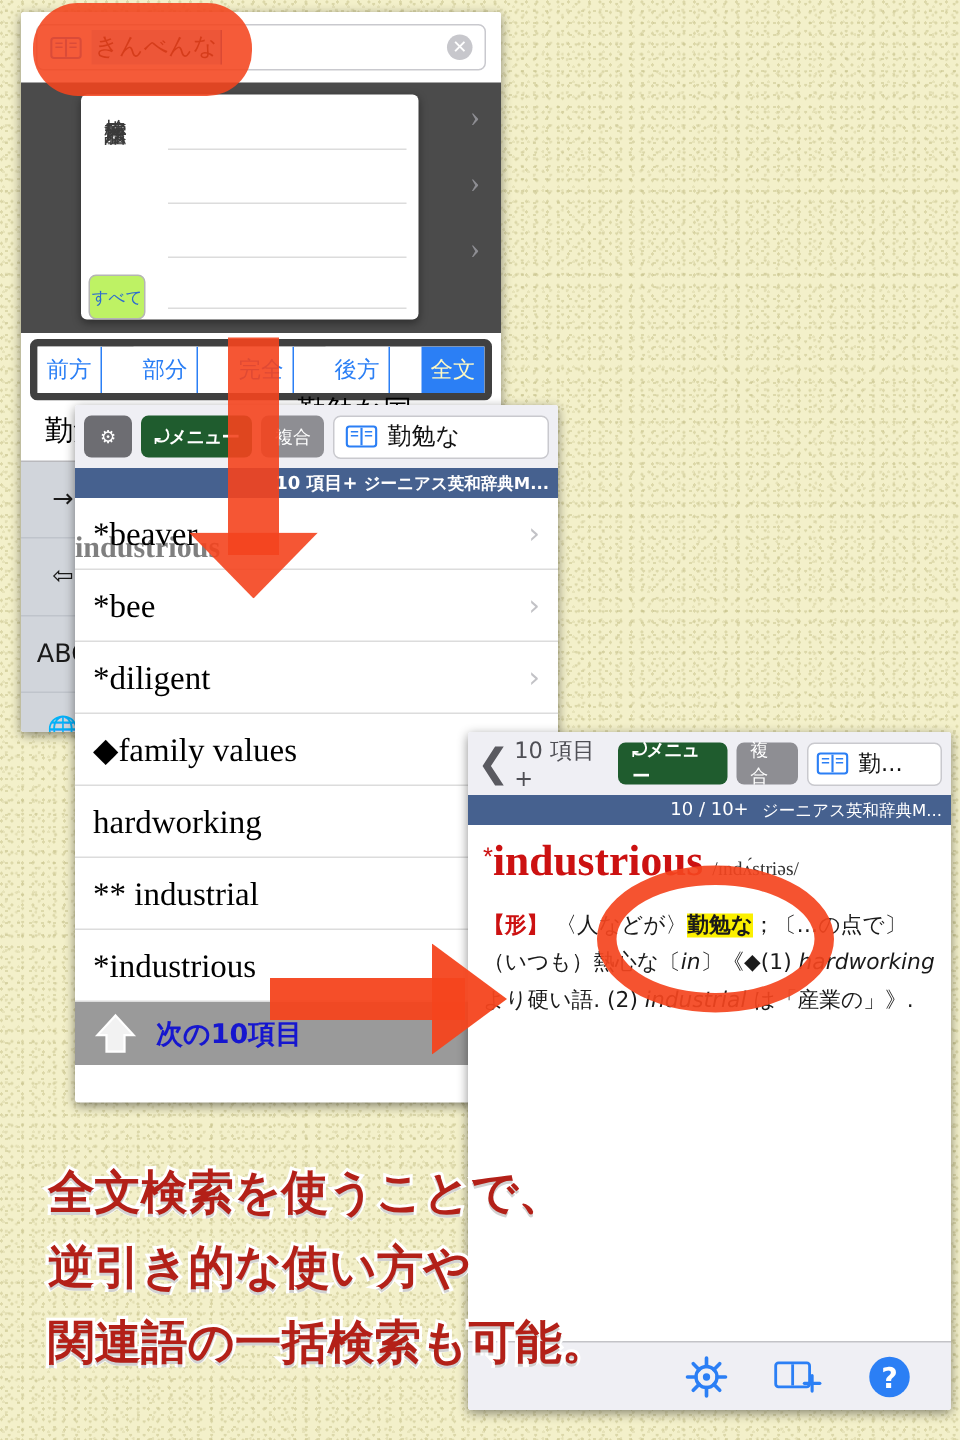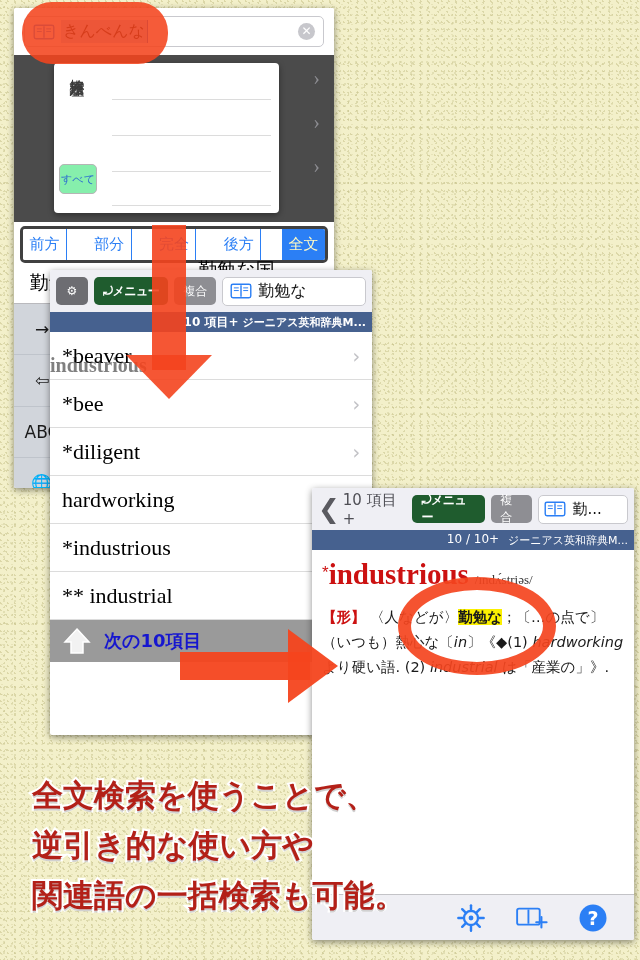--- a/index.html
+++ b/index.html
@@ -50,28 +50,28 @@
   #historyPop{
     position:absolute;left:40px;top:8px;width:225px;height:150px;background:#fff;border-radius:4px;
     box-shadow:0 2px 6px rgba(0,0,0,.4);overflow:hidden;
   }
   #histLabel{
     position:absolute;left:6px;top:4px;width:26px;height:100px;
     writing-mode:vertical-rl;font-size:15px;color:#3a3a3a;letter-spacing:1px;
     font-family:"DejaVu Sans",sans-serif;
   }
   #histAll{
-    position:absolute;left:5px;bottom:19px;width:36px;height:28px;border:1px solid #b5b5b5;border-radius:5px;
-    background:#86efac;color:#2b6ad1;font-size:11px;display:flex;align-items:center;justify-content:center;
+    position:absolute;left:5px;bottom:0;width:36px;height:28px;border:1px solid #b5b5b5;border-radius:5px;
+    background:#bef264;color:#2b6ad1;font-size:11px;display:flex;align-items:center;justify-content:center;
     font-family:Liberation Sans, sans-serif;
   }
   .histLine{position:absolute;left:58px;right:8px;height:1px;background:#dcdcdc;}
 
   
-  #scopeTabs{display:flex;margin:4px 6px 0 6px;border:3px solid #404040;border-radius:5px;overflow:hidden;height:31px;gap:21px;}
+  #scopeTabs{display:flex;margin:4px 6px 0 6px;border:5px solid #404040;border-radius:5px;overflow:hidden;height:31px;gap:21px;}
   .scopeTab{flex:1;display:flex;align-items:center;justify-content:center;font-size:15px;color:#2b7ff5;
     border-right:1px solid #2b7ff5;background:#fff;font-family:"DejaVu Sans",sans-serif;}
   .scopeTab:last-child{border-right:none;}
   .scopeTab.active{background:#2b7ff5;color:#fef9c3;}
 
   
   #suggestBar{display:flex;align-items:center;height:40px;border-bottom:1px solid #b9b9bd;background:#fff;}
   .sugg{flex:1;text-align:center;font-size:19px;color:#000;font-family:"DejaVu Sans",sans-serif;}
   #suggUp{width:52px;text-align:center;font-size:17px;color:#000;border-left:1px solid #d4d4d8;}
 
@@ -263,27 +263,30 @@
     </div>
     <div class="midRow">
       <span>*bee</span>
       <span class="chev">›</span>
     </div>
     <div class="midRow">
       <span>*diligent</span>
       <span class="chev">›</span>
     </div>
     <div class="midRow">
+      <span>◆family values</span>
+    </div>
+    <div class="midRow">
       <span>hardworking</span>
     </div>
     <div class="midRow">
+      <span>** industrial</span>
+    </div>
+    <div class="midRow">
       <span>*industrious</span>
-    </div>
-    <div class="midRow">
-      <span>** industrial</span>
     </div>
   </div>
 
   <div id="midFooter">
     <svg width="30" height="30" viewBox="0 0 30 30">
       <polygon points="15,3 27,16 21,16 21,27 9,27 9,16 3,16" fill="#f2f2f2" stroke="#ffffff" stroke-width="1.5"></polygon>
     </svg>
     <span id="midFooterLabel">次の10項目</span>
   </div>
 </div>

